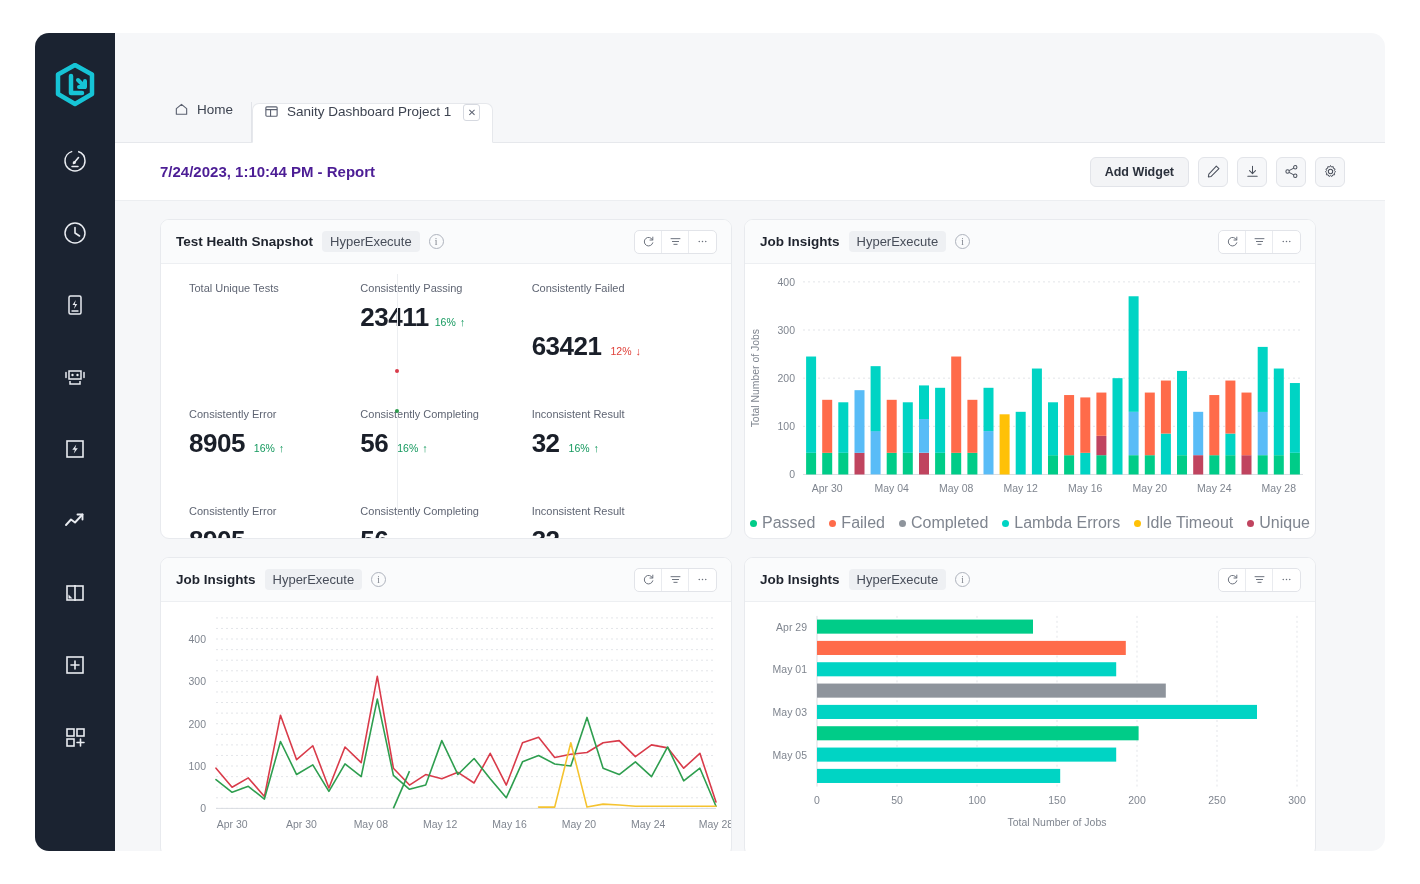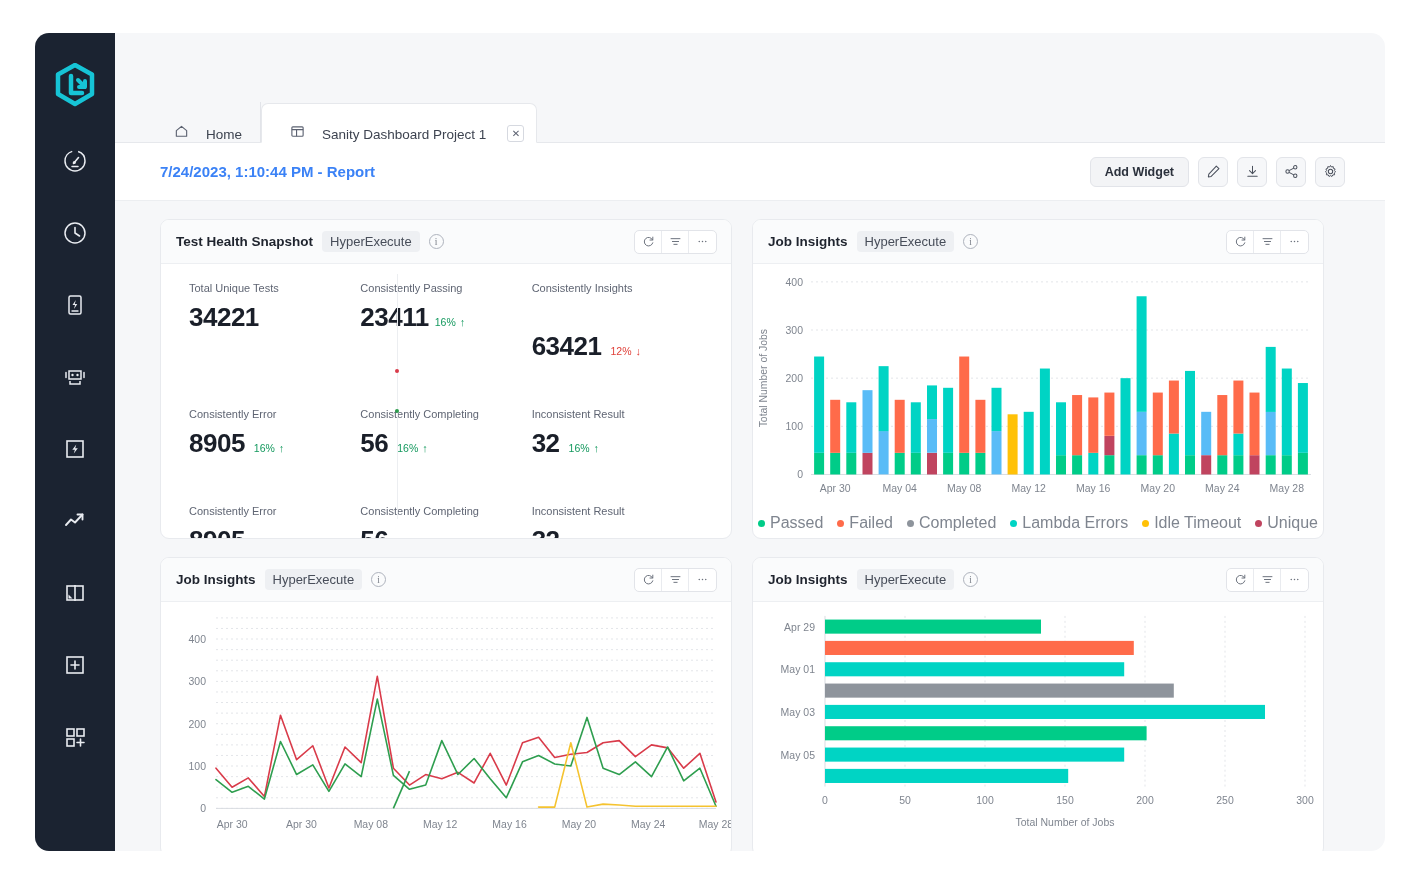--- a/index.html
+++ b/index.html
@@ -42,69 +42,69 @@
   
   .tabbar {
     position: relative; height: 40px; width: 100%;
     background: #f6f7f9;
     border-bottom: 1px solid #e6e8ec;
     display: flex; align-items: flex-end;
     padding-left: 45px;
     margin-top: 70px;
   }
   .tab {
-    height: 40px; display: flex; align-items: flex-end; gap: 17px;
+    height: 40px; display: flex; align-items: flex-start; gap: 8px;
     padding: 0 14px; font-size: 13.5px; color: #3d4350;
     cursor: pointer;
   }
   .tab.home { border-right: 1px solid #e2e4e9; padding-right: 18px; }
   .tab.active {
     background: #ffffff;
     border: 1px solid #e6e8ec; border-bottom: 1px solid #ffffff;
     border-radius: 7px 7px 0 0;
     margin-bottom: -1px;
-    padding: 0 12px 0 28px;
+    padding: 0 12px 0 11px;
   }
   .tab-close {
     width: 17px; height: 17px; border: 1px solid #d6d9e0; border-radius: 3px;
     display: flex; align-items: center; justify-content: center;
     font-size: 10px; color: #5b6170; background: #fff; margin-left: 4px;
     cursor: pointer;
   }
 
   
   .report-header {
     height: 58px; display: flex; align-items: center;
     justify-content: space-between;
     padding: 0 40px 0 45px;
     background: #ffffff;
     border-bottom: 1px solid #eceef1;
   }
-  .report-title { font-size: 15px; font-weight: bold; color: #3b82f6; }
+  .report-title { font-size: 15px; font-weight: bold; color: #4c1d95; }
   .header-actions { display: flex; align-items: center; gap: 9px; }
   .add-widget-btn {
     height: 30px; padding: 0 14px;
     background: #f3f4f6; border: 1px solid #e2e4e9; border-radius: 6px;
     font-size: 12.5px; font-weight: bold; color: #2b313c;
     font-family: "Liberation Sans", sans-serif;
     cursor: pointer;
   }
   .icon-btn {
     width: 30px; height: 30px;
     background: #f6f7f9; border: 1px solid #e2e4e9; border-radius: 6px;
     display: flex; align-items: center; justify-content: center;
     cursor: pointer;
   }
 
   
   .grid {
     padding: 18px 40px 0 45px;
     display: grid;
     grid-template-columns: 572px 572px;
-    gap: 18px 20px;
+    gap: 18px 12px;
   }
   .widget {
     background: #ffffff;
     border: 1px solid #e8eaee;
     border-radius: 9px;
     overflow: hidden;
   }
   .w-tall { height: 320px; }
   .w-bottom { height: 300px; }
   .widget-head {
@@ -360,34 +360,31 @@
           </div>
         </div>
         <div class="stats-body">
           <div class="divider-line"></div>
           <div class="dot" style="top:105px;background:#d93b4a;"></div>
           <div class="dot" style="top:145px;background:#2e9e4f;"></div>
 
           <div class="stats-row">
             <div>
               <div class="stat-label">Total Unique Tests</div>
-              <div class="stat-valrow">
-                <span class="stat-val">34221</span>
-              </div>
             </div>
             <div>
               <div class="stat-label">Consistently Passing</div>
               <div class="stat-valrow">
                 <span class="stat-val">23411</span>
                 <span class="stat-delta up">16%</span>
                 <span class="stat-arrow" style="color:#14995e;">↑</span>
               </div>
             </div>
             <div>
-              <div class="stat-label">Consistently Insights</div>
+              <div class="stat-label">Consistently Failed</div>
               <div class="stat-valrow">
                 <span class="stat-val">63421</span>
                 <span class="stat-delta down" style="margin-left:9px;">12%</span>
                 <span class="stat-arrow" style="color:#e0413a;">↓</span>
               </div>
             </div>
           </div>
 
           <div class="stats-row" style="margin-top:46px;">
             <div>

